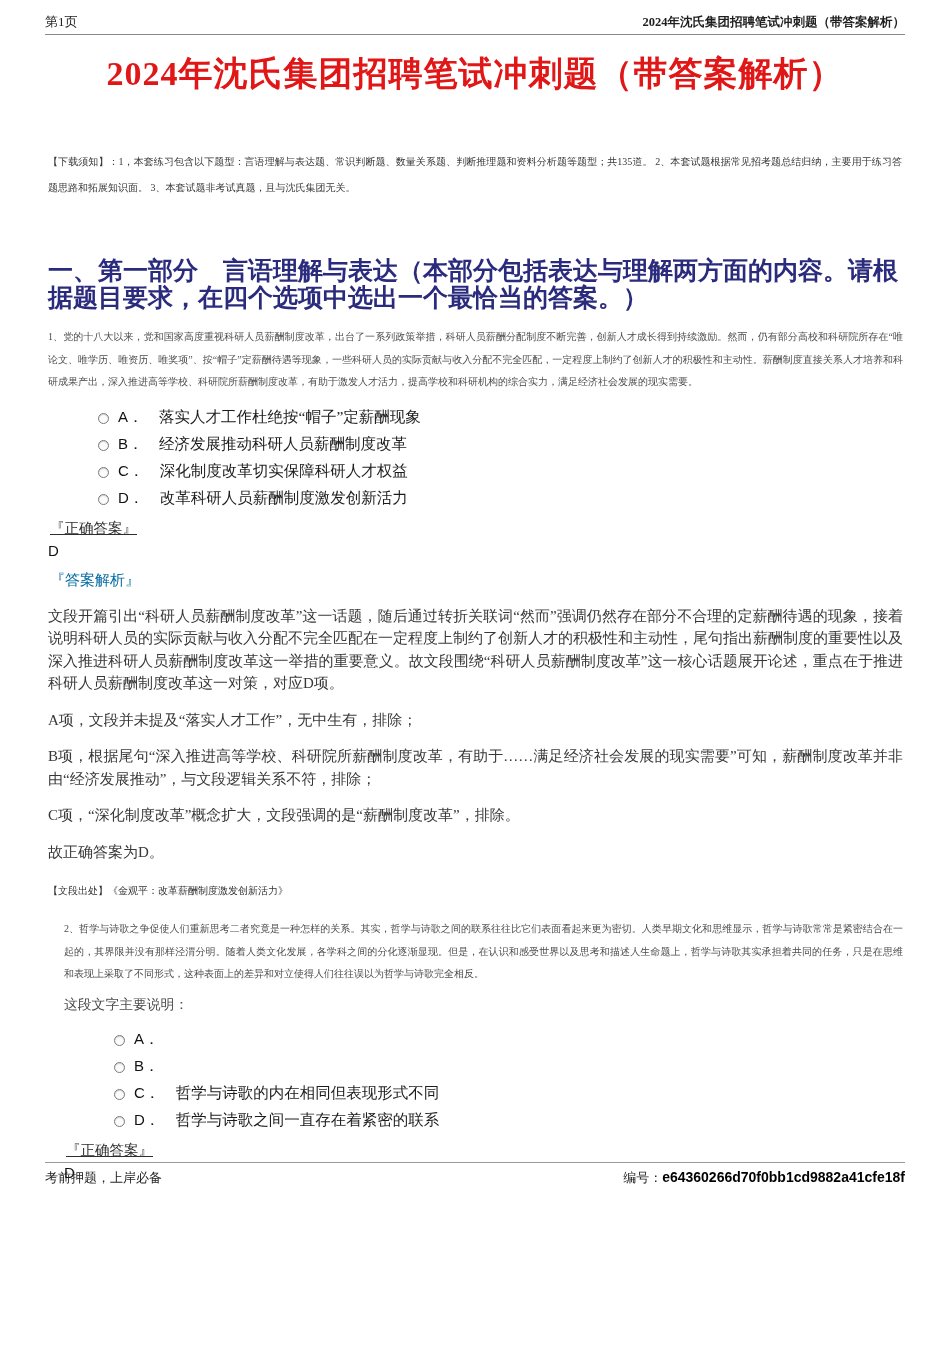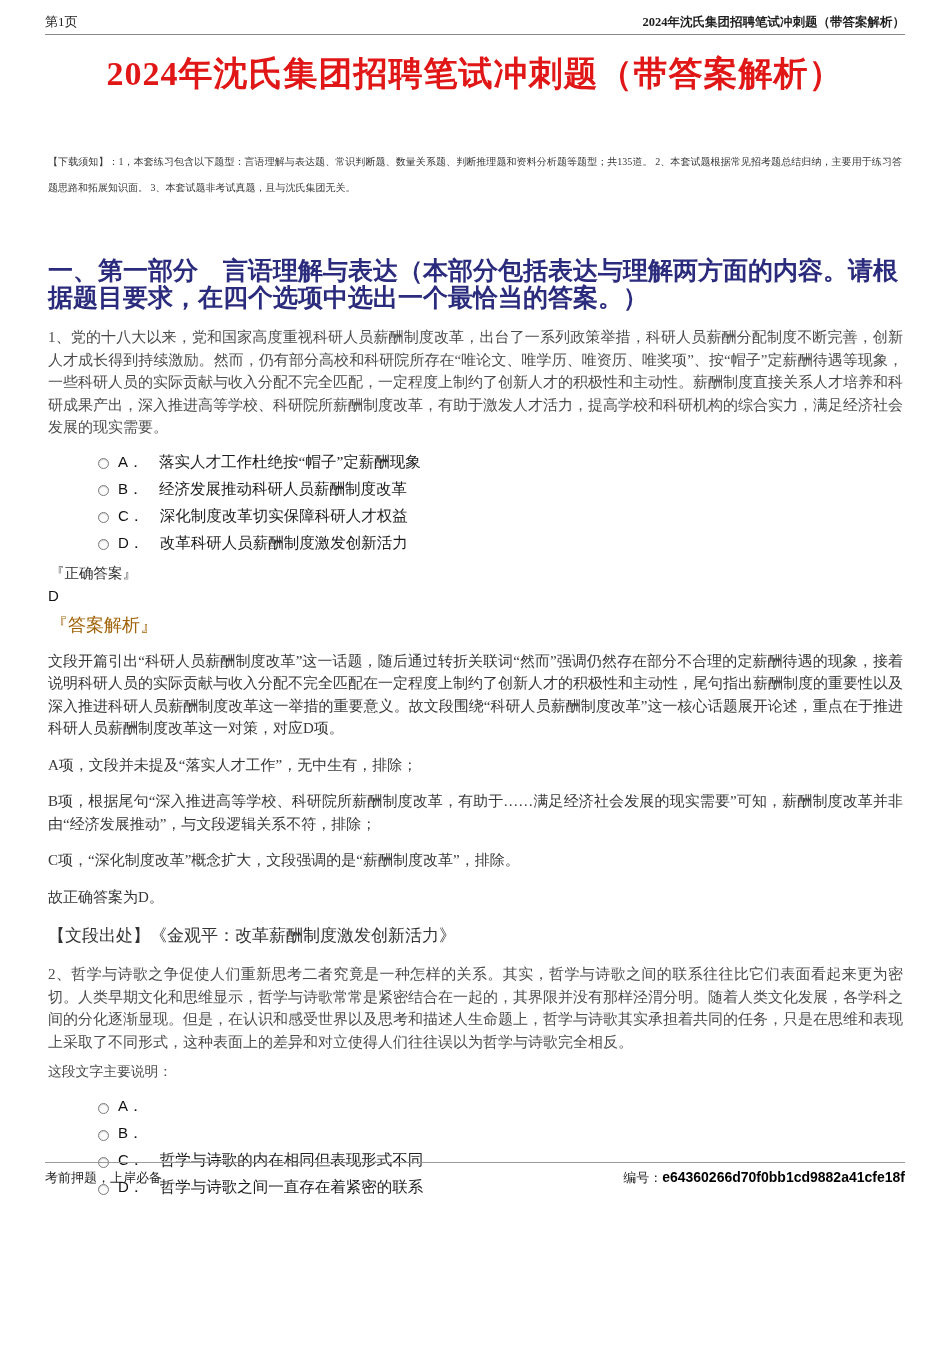--- a/index.html
+++ b/index.html
@@ -53,21 +53,21 @@
     margin: 56px 42px 0 48px;
     font-size: 25px;
     line-height: 27px;
     font-weight: bold;
     color: #2b2b7d;
   }
 
   
   .q-body {
     margin: 15px 47px 0 48px;
-    font-size: 15px;
+    font-size: 10px;
     line-height: 22.5px;
     color: #4c4c4c;
     text-align: justify;
   }
   .q-stem {
     margin: 8px 47px 0 48px;
     font-size: 13.8px;
     line-height: 22px;
     color: #4c4c4c;
   }
@@ -97,49 +97,50 @@
     margin-right: 16px;
     color: #111;
   }
   .opt-text { color: #1c1c1c; }
 
   .ans-label {
     margin: 6px 47px 0 50px;
     font-size: 14.5px;
     line-height: 21px;
     color: #2e2e2e;
+    text-decoration: underline;
   }
   .ans-value {
     margin: 1px 47px 0 48px;
     font-family: "Liberation Sans", sans-serif;
     font-size: 15px;
     line-height: 21px;
     color: #111;
   }
   .analysis-label {
     margin: 9px 47px 0 50px;
-    font-size: 18px;
+    font-size: 15px;
     line-height: 21px;
-    color: #a16207;
+    color: #0369a1;
   }
   .analysis {
     margin: 14px 47px 0 48px;
     font-size: 15px;
     line-height: 22.5px;
     color: #383838;
     text-align: justify;
   }
   .source {
     margin: 17px 47px 12px 48px;
-    font-size: 17px;
+    font-size: 10px;
     line-height: 22px;
     color: #333;
   }
 
-  .q2 { margin-top: 16px; }
+  .q2 { margin-top: 16px; padding-left: 16px; }
 
   
   .pg-footer {
     position: absolute;
     left: 45px;
     right: 45px;
     bottom: 12px;
     border-top: 1px solid #9a9a9a;
     padding-top: 6px;
     display: flex;

